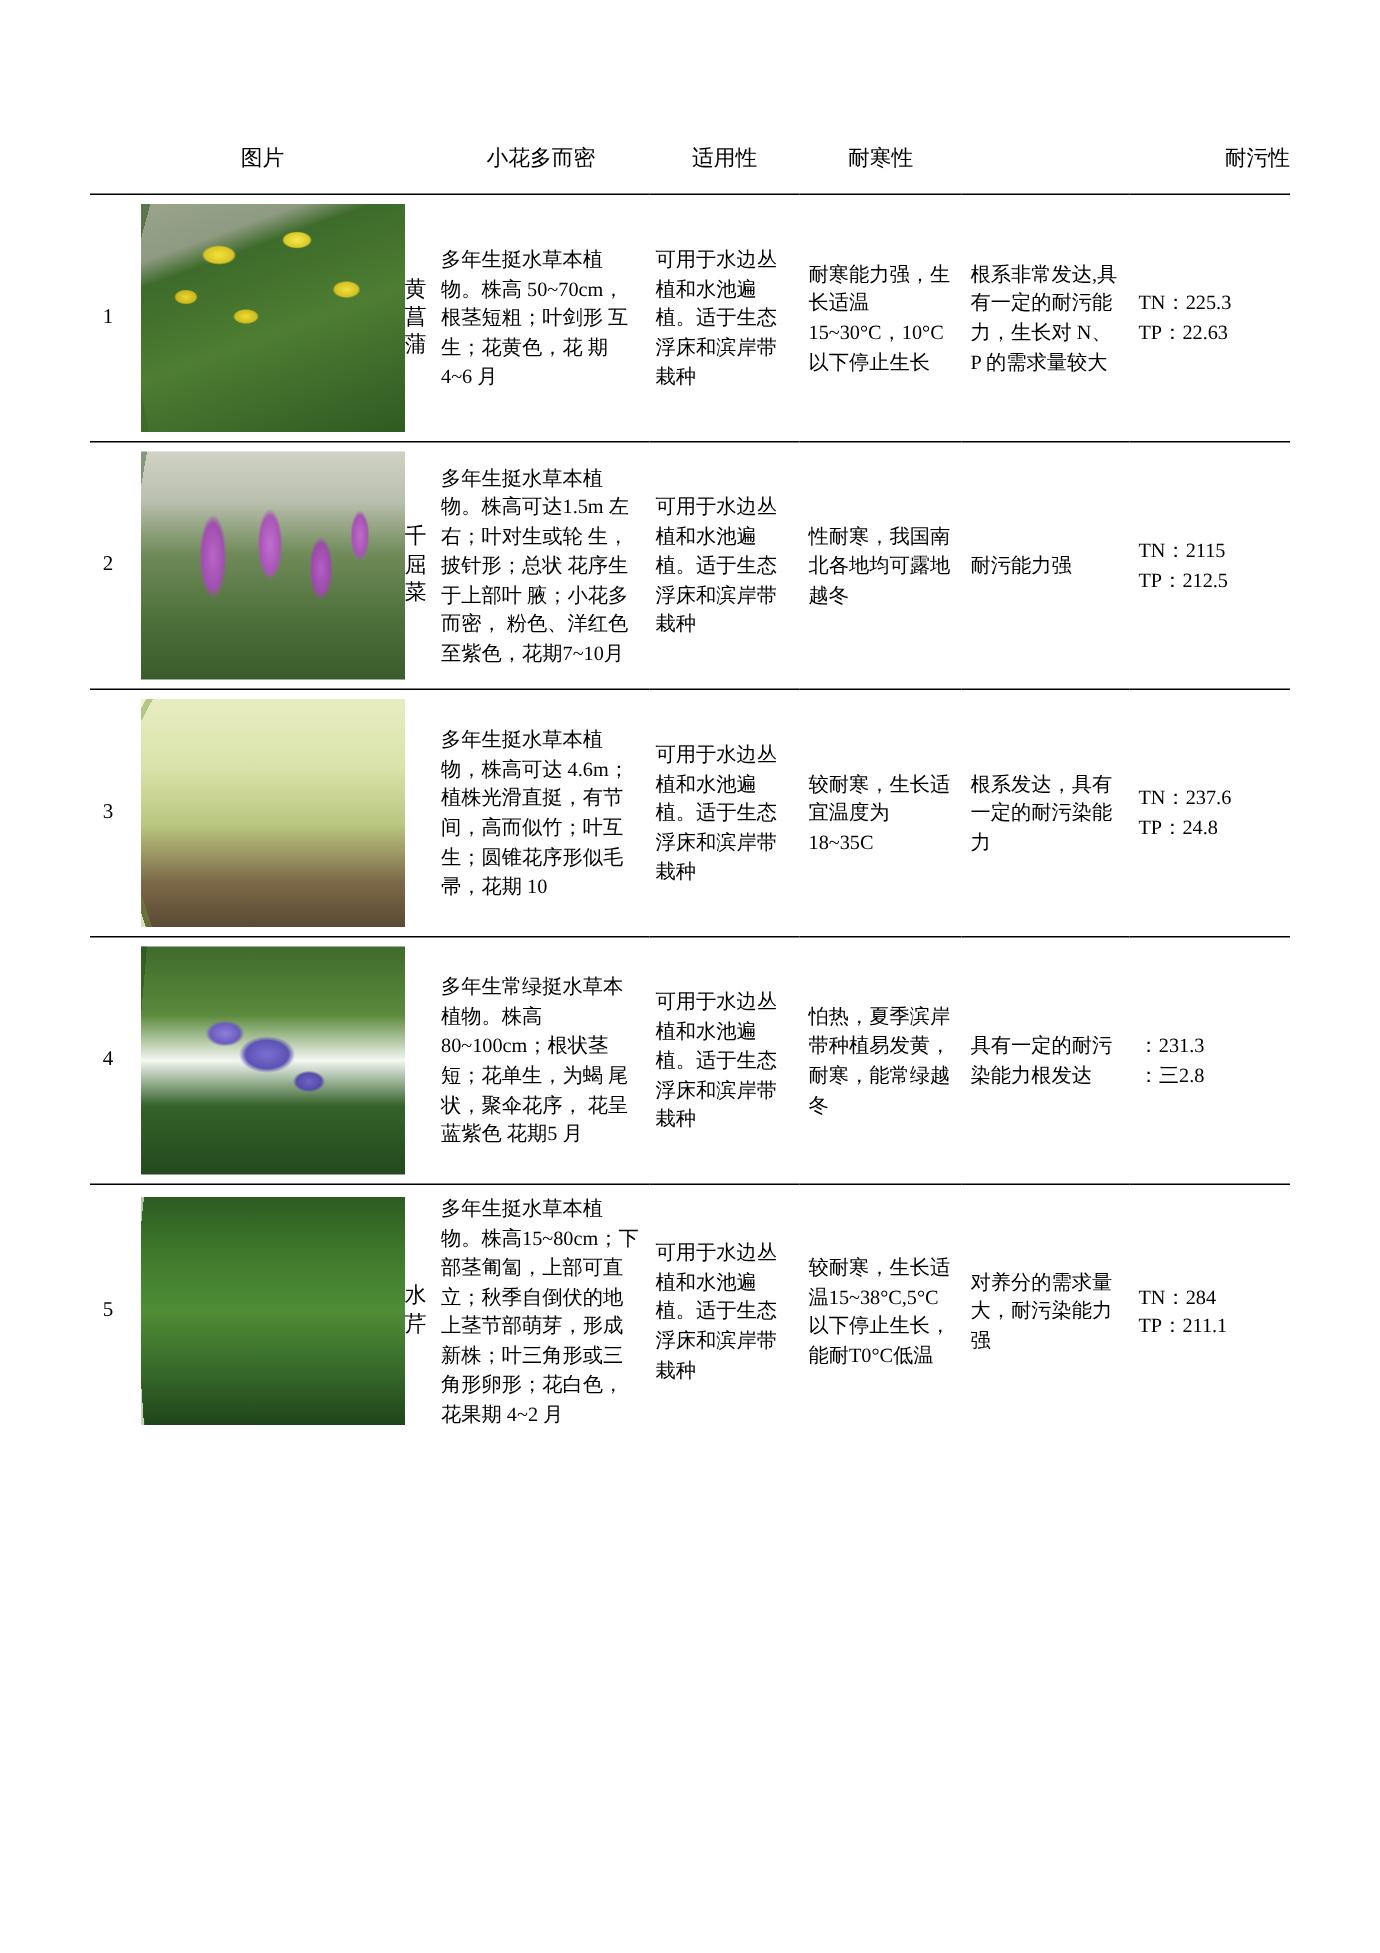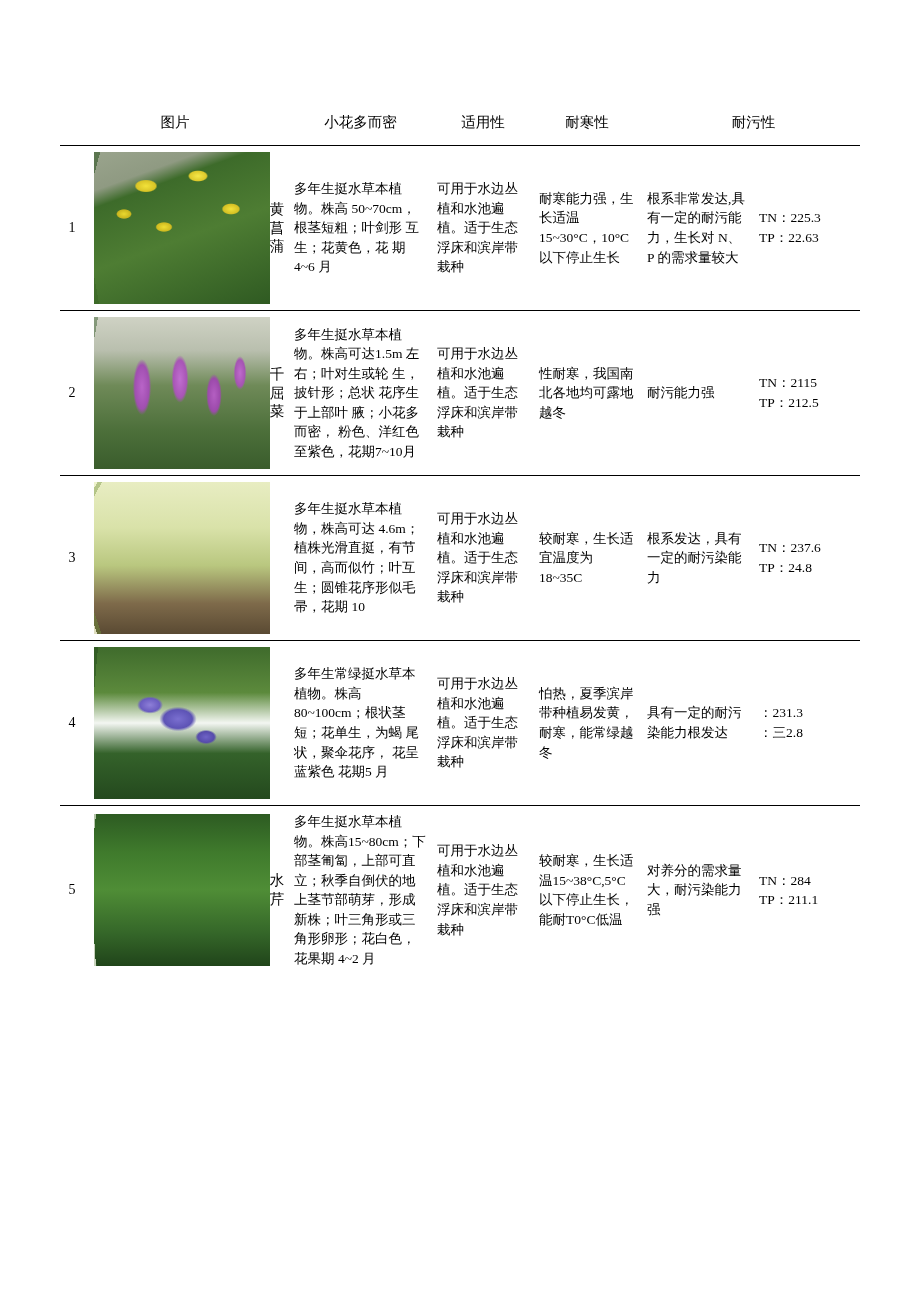--- a/index.html
+++ b/index.html
@@ -16,21 +16,21 @@
     overflow: hidden;
   }
   .page {
     position: relative;
     width: 920px;
     height: 1302px;
   }
   table.doc-table {
     position: absolute;
     left: 60px;
-    top: 112px;
+    top: 96px;
     width: 800px;
     border-collapse: collapse;
     table-layout: fixed;
   }
   table.doc-table col.c-num    { width: 24px; }
   table.doc-table col.c-img    { width: 182px; }
   table.doc-table col.c-name   { width: 22px; }
   table.doc-table col.c-morph  { width: 145px; }
   table.doc-table col.c-use    { width: 100px; }
   table.doc-table col.c-cold   { width: 108px; }
@@ -47,21 +47,21 @@
     font-weight: normal;
     font-size: 14.5px;
     padding-bottom: 12px;
     text-align: center;
     vertical-align: bottom;
   }
   .hdr-img   { text-align: center; }
   .hdr-morph { text-align: center; }
   .hdr-use   { text-align: center; }
   .hdr-cold  { }
-  .hdr-poll  { text-align: center; padding-left: 6px; }
+  .hdr-poll  { text-align: right; padding-left: 6px; }
 
   tbody tr td {
     border-top: 1px solid #000000;
     padding-top: 6px;
     padding-bottom: 6px;
   }
   tbody tr.row-last td {
     border-bottom: 1px solid #ffffff;
   }
   .cell-num {

